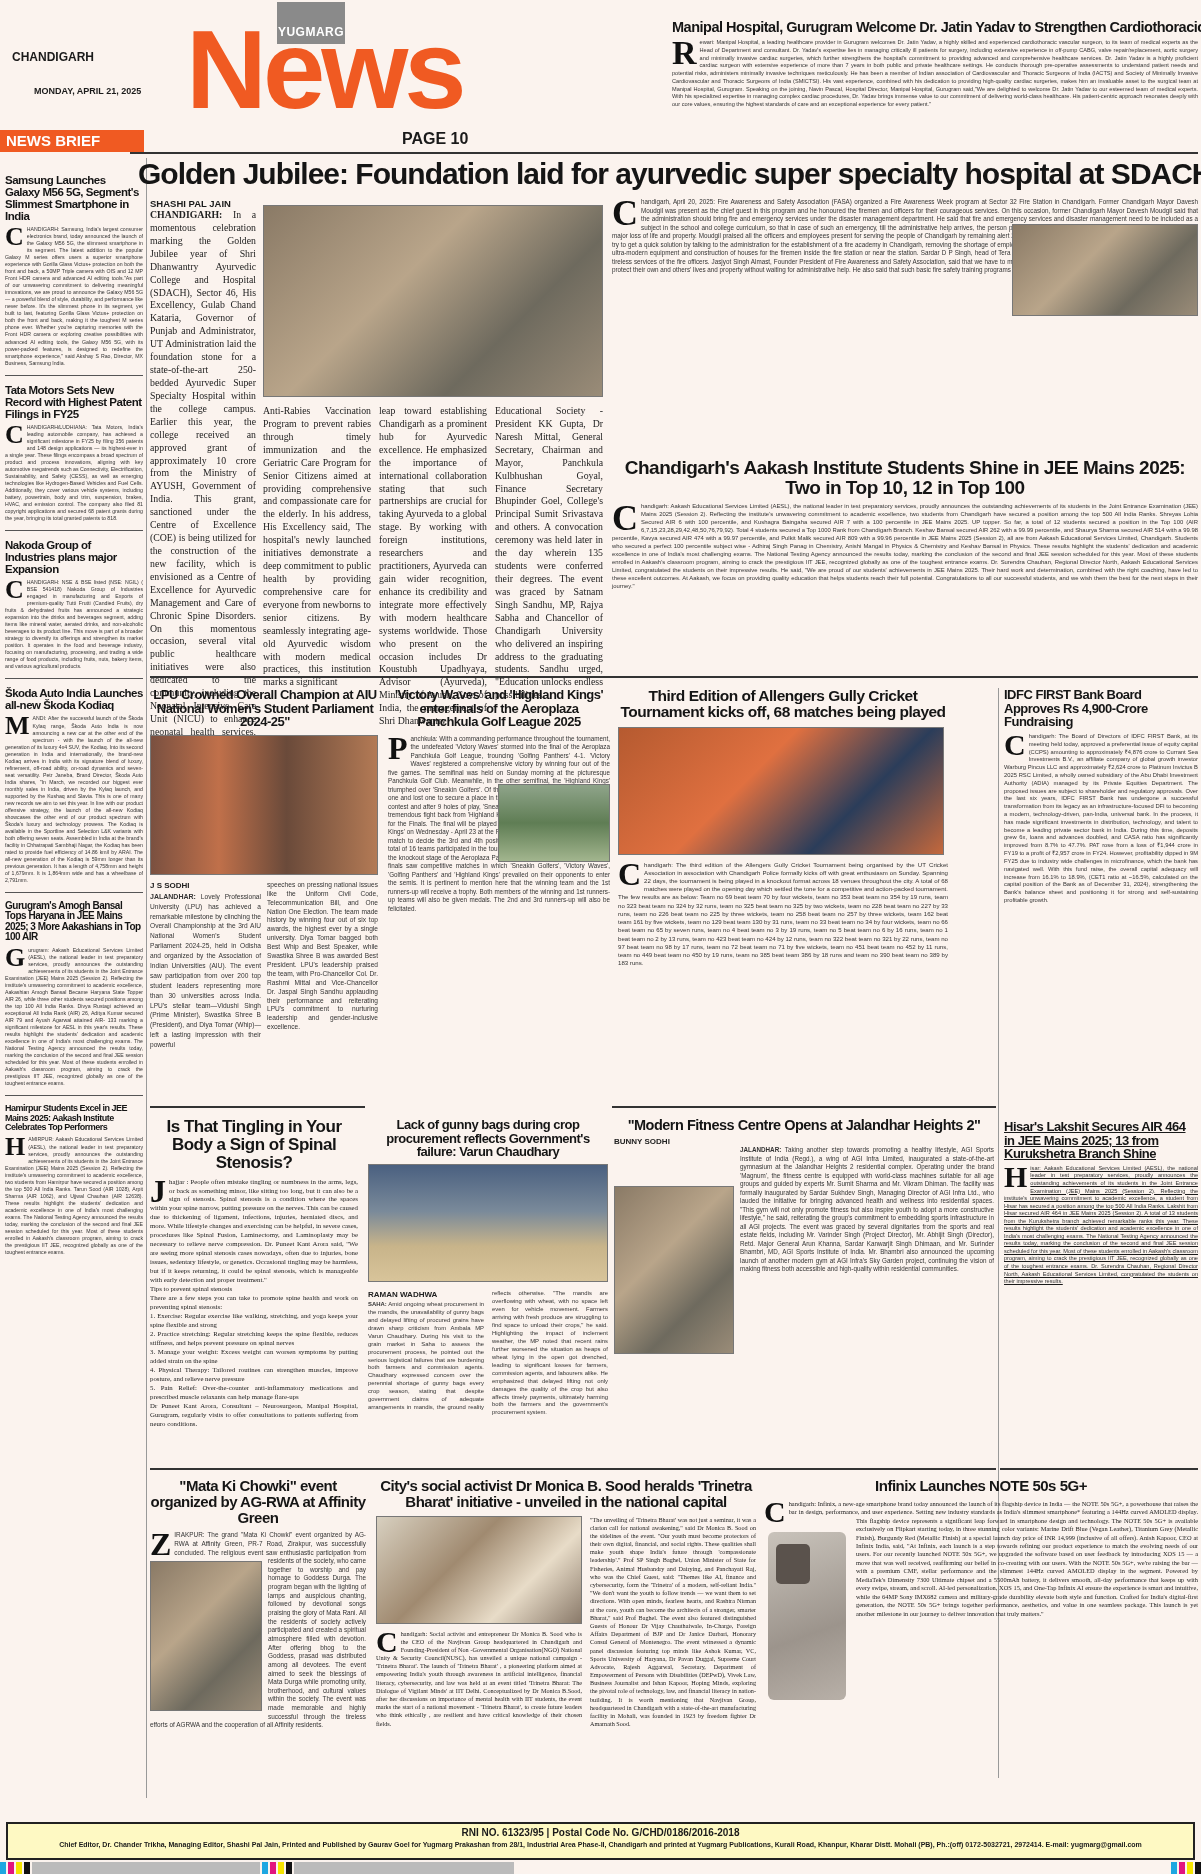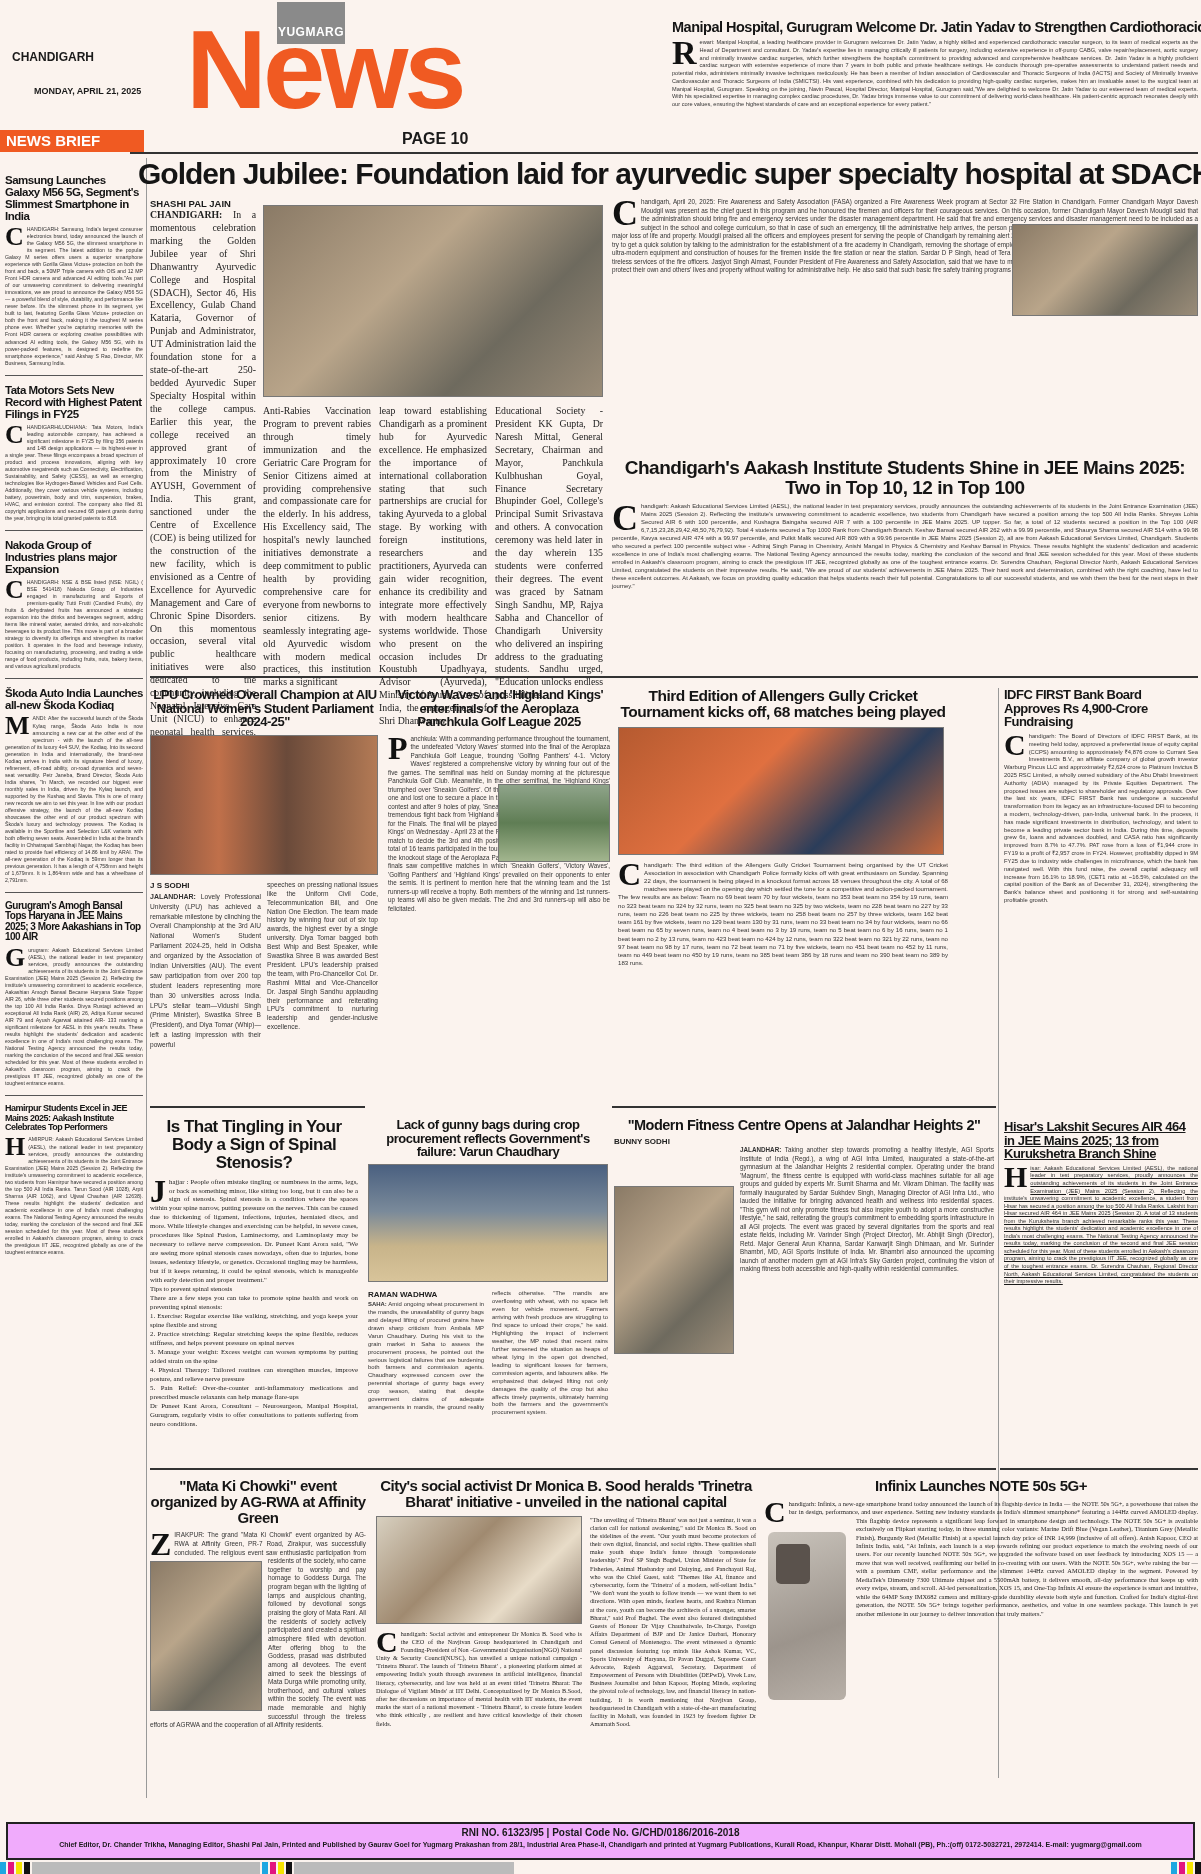--- a/index.html
+++ b/index.html
@@ -219,21 +219,21 @@
   <div class="headline cond" style="font-size:15px;text-align:center;margin-bottom:6px;">Infinix Launches NOTE 50s 5G+</div>
   <div class="body-serif" style="font-size:6.4px;">
     <span class="dropcap" style="font-size:30px;line-height:24px;">C</span>
     <div style="float:left;clear:left;width:78px;height:168px;margin:8px 10px 4px 4px;border-radius:6px;background:linear-gradient(160deg,#c9c3bb,#9c948c 60%,#b8b0a8);position:relative;">
       <div style="position:absolute;left:8px;top:12px;width:34px;height:40px;background:#5a524c;border-radius:5px;"></div>
     </div>
     <span>handigarh: Infinix, a new-age smartphone brand today announced the launch of its flagship device in India — the NOTE 50s 5G+, a powerhouse that raises the bar in design, performance, and user experience. Setting new industry standards as India's slimmest smartphone* featuring a 144Hz curved AMOLED display. This flagship device represents a significant leap forward in smartphone design and technology. The NOTE 50s 5G+ is available exclusively on Flipkart starting today, in three stunning color variants: Marine Drift Blue (Vegan Leather), Titanium Grey (Metallic Finish), Burgundy Red (Metallic Finish) at a special launch day price of INR 14,999 (inclusive of all offers). Anish Kapoor, CEO at Infinix India, said, "At Infinix, each launch is a step towards refining our product experience to match the evolving needs of our users. For our recently launched NOTE 50x 5G+, we upgraded the software based on user feedback by introducing XOS 15 — a move that was well received, reaffirming our belief in co-creating with our users. With the NOTE 50s 5G+, we're raising the bar — with a premium CMF, stellar performance and the slimmest 144Hz curved AMOLED display in the segment. Powered by MediaTek's Dimensity 7300 Ultimate chipset and a 5500mAh battery, it delivers smooth, all-day performance that keeps up with every swipe, stream, and scroll. AI-led personalization, XOS 15, and One-Tap Infinix AI ensure the experience is smart and intuitive, while the 64MP Sony IMX682 camera and military-grade durability elevate both style and function. Crafted for India's digital-first generation, the NOTE 50s 5G+ brings together performance, aesthetics, and value in one seamless package. This launch is yet another milestone in our journey to deliver innovation that truly matters."</span>
   </div>
 </div>
 
-<div class="abs" style="left:6px;top:1822px;width:1189px;height:38px;border:2px solid #222;background:#f0abfc;text-align:center;">
+<div class="abs" style="left:6px;top:1822px;width:1189px;height:38px;border:2px solid #222;background:#fef9c3;text-align:center;">
   <div class="cond" style="font-size:10px;font-weight:bold;margin-top:3px;">RNI NO. 61323/95 | Postal Code No. G/CHD/0186/2016-2018</div>
   <div class="cond" style="font-size:7px;font-weight:bold;margin-top:3px;white-space:nowrap;">Chief Editor, Dr. Chander Trikha, Managing Editor, Shashi Pal Jain, Printed and Published by Gaurav Goel for Yugmarg Prakashan from 28/1, Industrial Area Phase-II, Chandigarh and printed at Yugmarg Publications, Kurali Road, Khanpur, Kharar Distt. Mohali (PB), Ph.:(off) 0172-5032721, 2972414. E-mail: yugmarg@gmail.com</div>
 </div>
 <div class="abs" style="left:0;top:1862px;width:1201px;height:12px;display:flex;gap:2px;">
   <div id="cbar-a" style="display:flex;gap:2px;">
       <div style="width: 6px; height: 12px; background: rgb(30, 167, 225);"></div>
       <div style="width: 6px; height: 12px; background: rgb(226, 20, 127);"></div>
       <div style="width: 6px; height: 12px; background: rgb(245, 228, 0);"></div>
       <div style="width: 6px; height: 12px; background: rgb(17, 17, 17);"></div>
     </div>

